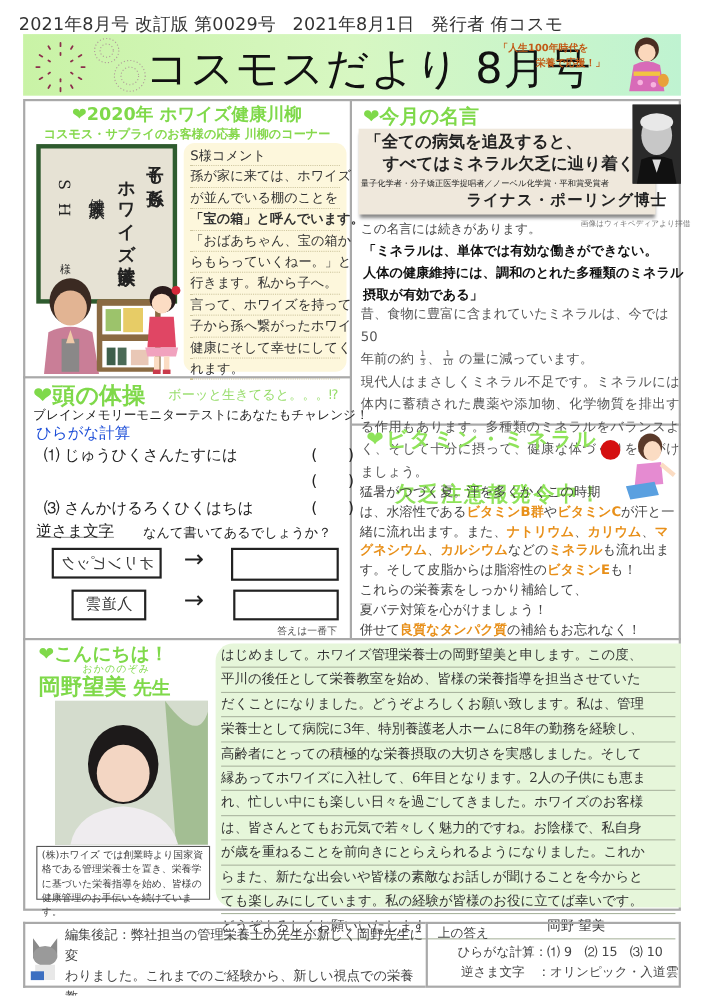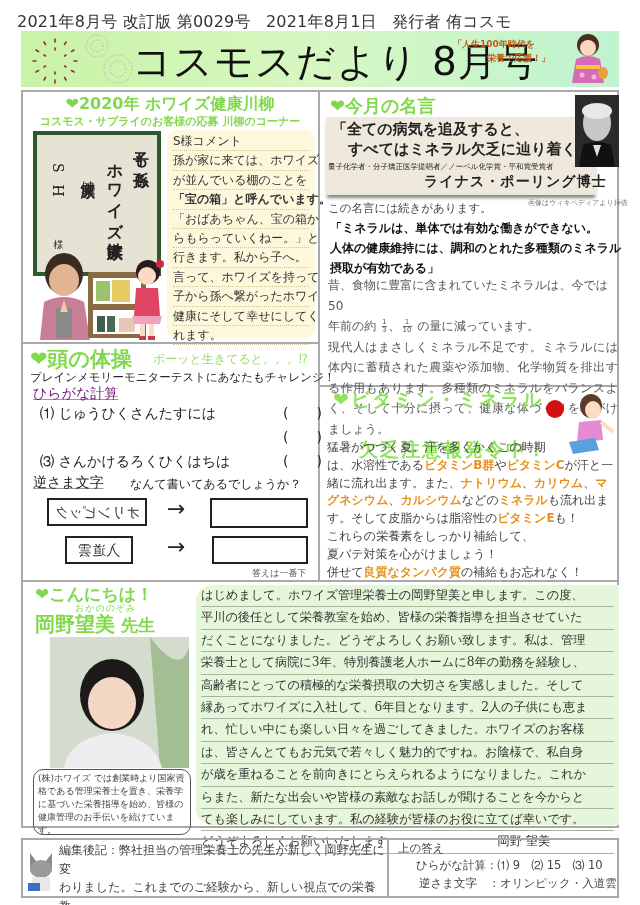--- a/index.html
+++ b/index.html
@@ -36,21 +36,21 @@
   .grandma { left: 36px; top: 252px; width: 58px; height: 88px; }
   .shelf { left: 88px; top: 272px; width: 58px; height: 66px; background: #8a6a42; border-radius: 2px; }
   .girl { left: 130px; top: 258px; }
   .comment-box { left: 167px; top: 130px; width: 148px; height: 208px; background: #fdf7dc; border-radius: 10px; padding: 2px 6px; }
   .comment-line { font-size: 12px; line-height: 18.4px; color: #333; border-bottom: 1px dotted #cfc7a0; white-space: nowrap; }
 
   
   .brain-title { left: 30px; top: 345px; font-size: 21px; }
   .brain-title-sub { left: 153px; top: 351px; font-size: 12px; color: #98dd6c; }
   .brain-intro { left: 30px; top: 370px; font-size: 11.5px; color: #222; }
-  .brain-h { left: 33px; top: 385px; font-size: 14px; color: #701a75; text-decoration: underline; text-decoration-color: #999; }
+  .brain-h { left: 33px; top: 385px; font-size: 14px; color: #1d4ed8; text-decoration-color: #999; }
   .brain-q { position: absolute; left: 40px; font-size: 14px; color: #222; width: 275px; }
   .brain-q .paren { position: absolute; left: 243px; }
   .reverse-h { left: 33px; top: 474px; font-size: 14px; color: #222; text-decoration: underline; text-decoration-color: #999; }
   .reverse-q { left: 130px; top: 476px; font-size: 12px; color: #222; }
   .rbox { position: absolute; border: 2px solid #222; background: #fff; text-align: center; font-size: 14px; color: #333; }
   .arrow { position: absolute; font-size: 22px; color: #222; }
   .answer-note { left: 252px; top: 567px; font-size: 9px; color: #555; }
 
   
   .quote-title { left: 330px; top: 94px; font-size: 18px; }
@@ -71,21 +71,21 @@
   .kid { left: 565px; top: 392px; }
   .vit-body { left: 327px; top: 439px; width: 292px; font-size: 12px; color: #444; line-height: 17.8px; }
   .hl { color: #e8901a; font-weight: bold; }
 
   
   .hello-title { left: 35px; top: 583px; font-size: 17px; }
   .ruby { left: 75px; top: 602px; font-size: 9px; color: #7fd94a; letter-spacing: 1px; }
   .okano-name { left: 35px; top: 611px; font-size: 20px; color: #7fd94a; font-weight: bold; }
   .okano-name small { font-size: 17px; }
   .okano-photo { left: 50px; top: 637px; width: 139px; height: 131px; background: linear-gradient(160deg, #dfe6da 0%, #b9c7b0 45%, #ccd0c7 100%); overflow: hidden; }
-  .corp-note { left: 33px; top: 769px; width: 158px; height: 66px; border: 1.5px solid #555; border-radius: 10px; padding: 2px 4px; font-size: 9px; line-height: 13px; color: #444; }
+  .corp-note { left: 33px; top: 769px; width: 158px; height: 49px; border: 1.5px solid #555; border-radius: 0; padding: 2px 4px; font-size: 9px; line-height: 13px; color: #444; }
   .letter-box { left: 196px; top: 585px; width: 423px; height: 240px; background: #e6f6da; border-radius: 16px 0 0 16px; padding: 0 5px; }
   .letter-line { font-family: "DejaVu Serif", "Liberation Serif", serif; font-size: 12.2px; line-height: 21.4px; color: #333; border-bottom: 1px solid #aab59f; white-space: nowrap; overflow: hidden; }
 
   
   .footer-left { left: 21px; top: 838px; width: 366px; height: 60px; border: 2px solid #a9a9a9; border-right: none; }
   .footer-right { left: 387px; top: 838px; width: 232px; height: 60px; border: 2px solid #a9a9a9; }
   .footer-text { position: absolute; left: 36px; top: 1px; font-size: 12px; line-height: 18.5px; color: #444; }
   .cat { left: 26px; top: 849px; }
   .ans-title { left: 398px; top: 841px; font-size: 11.5px; color: #444; }
   .ans-line { position: absolute; font-size: 11.5px; color: #444; white-space: nowrap; }

